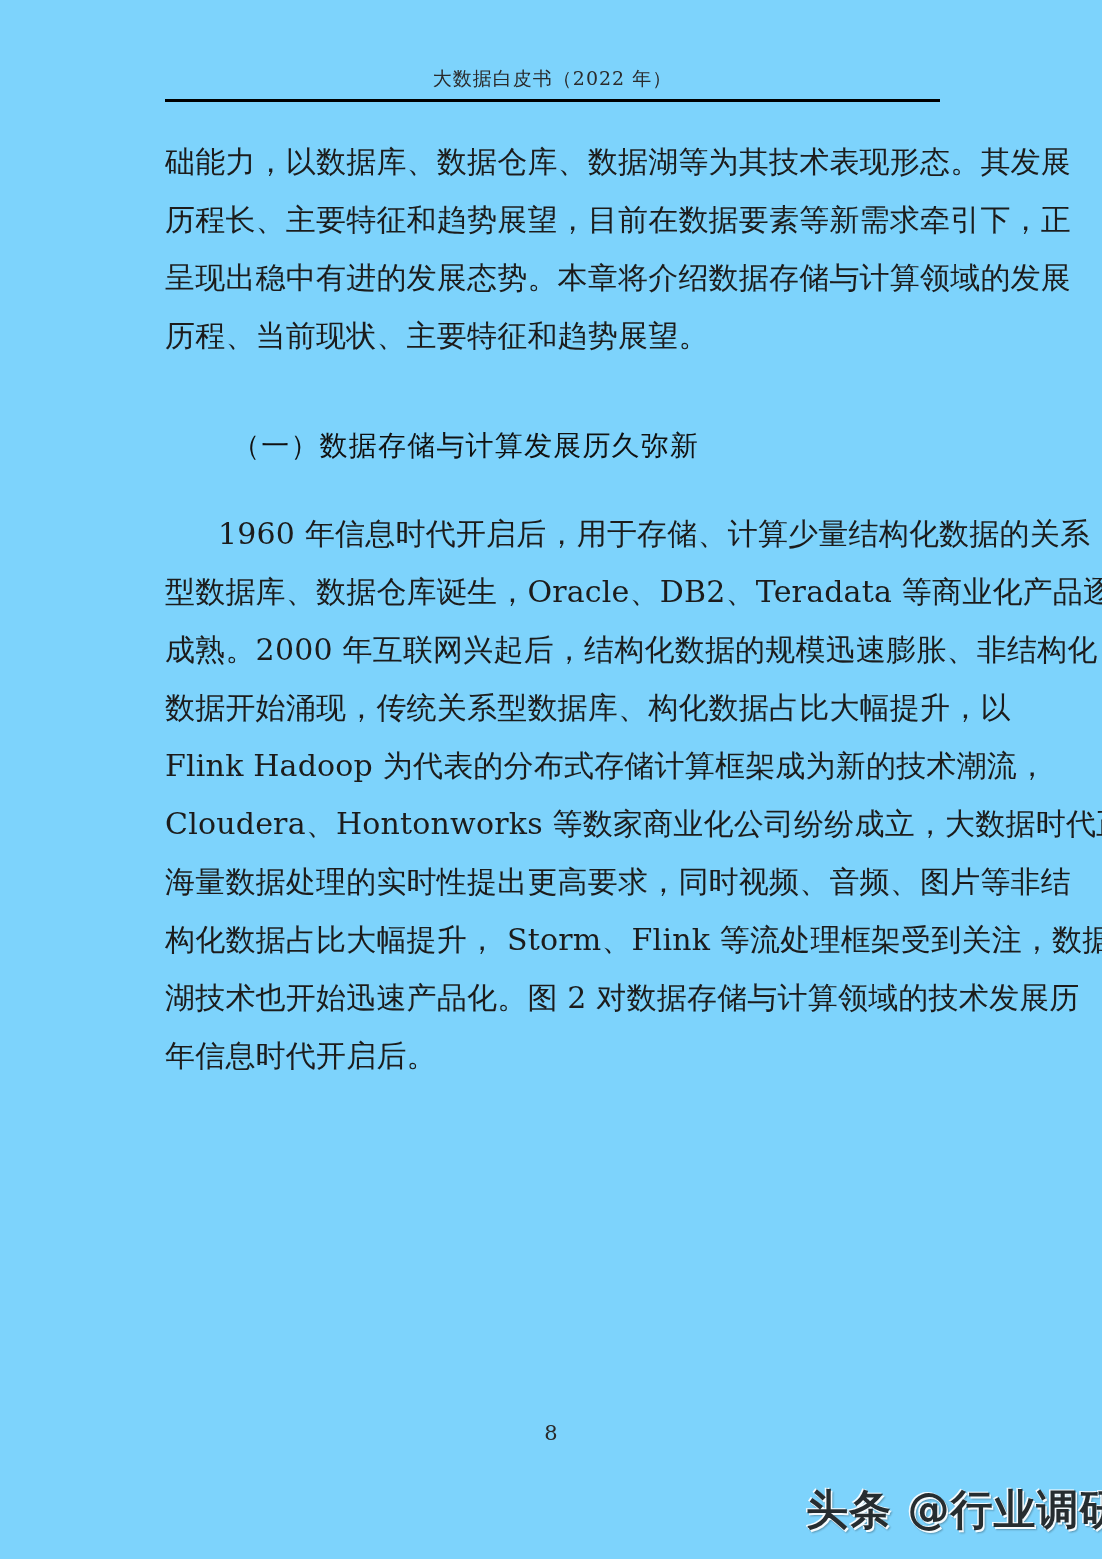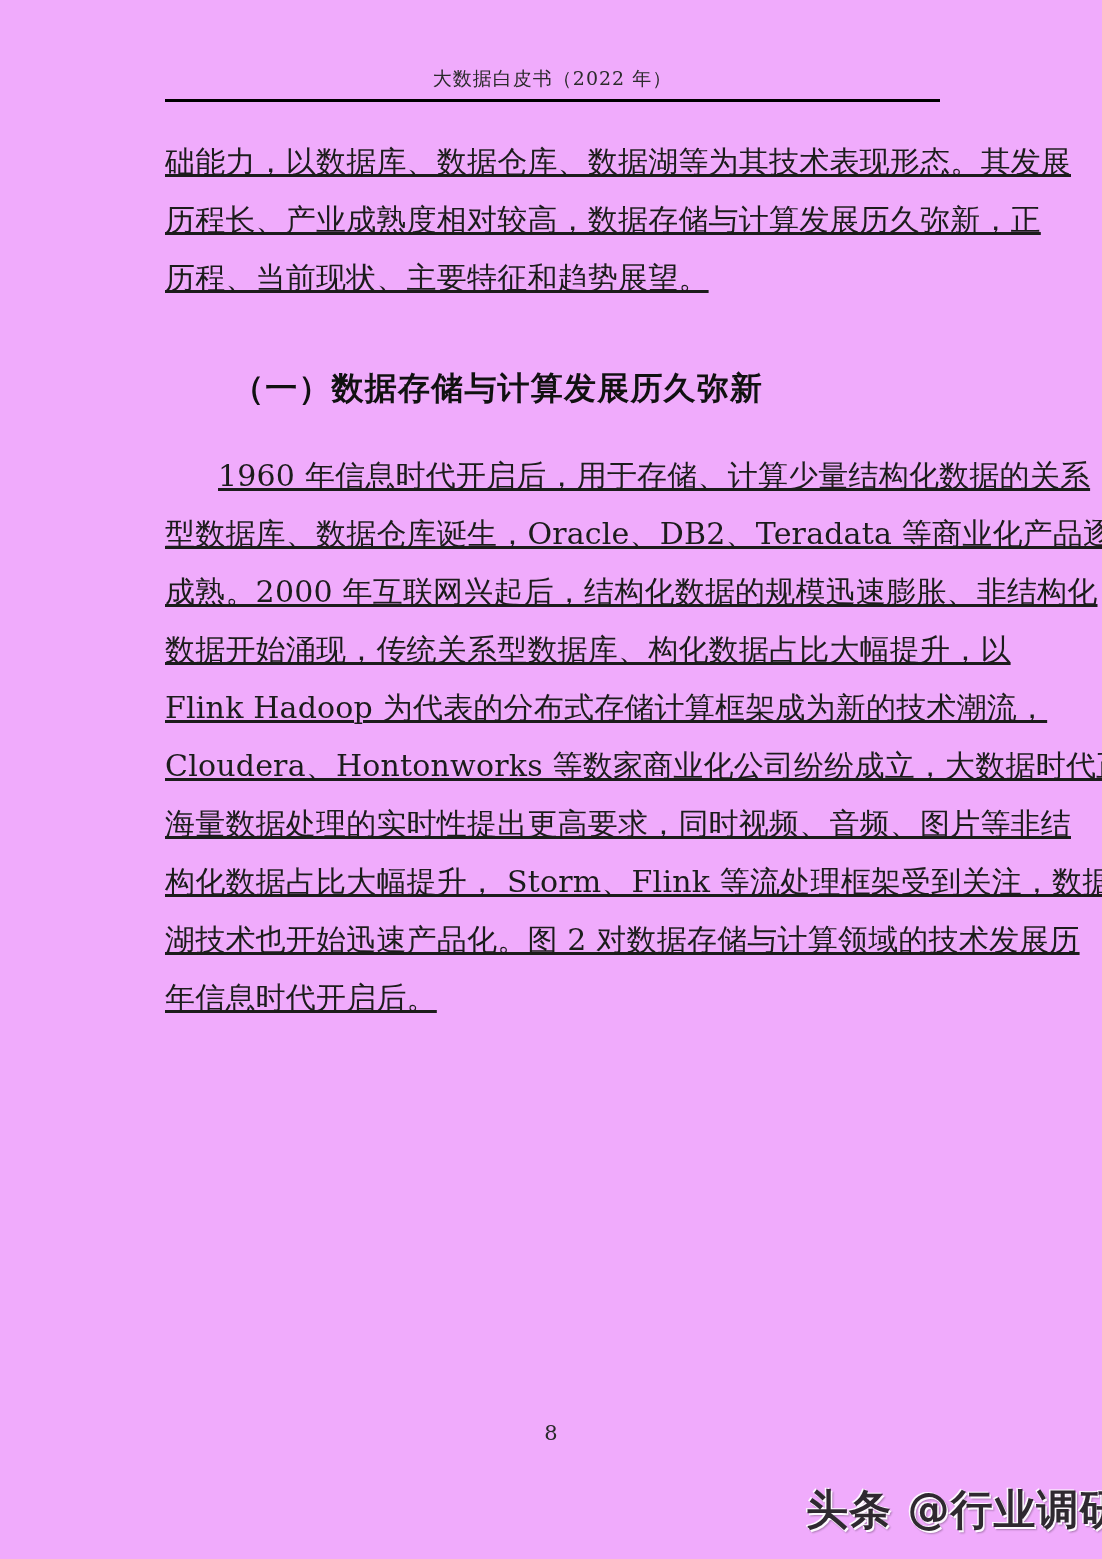--- a/index.html
+++ b/index.html
@@ -13,21 +13,21 @@
     position: relative;
     overflow: hidden;
     font-family: "DejaVu Serif", "Liberation Serif", serif;
     color: #1a1a1a;
     -webkit-font-smoothing: antialiased;
   }
 
   .page {
     position: absolute;
     inset: 0;
-    background: #f0abfc;
+    background: #7dd3fc;
   }
 
   
   .header {
     position: absolute;
     left: 165px;
     top: 68px;
     width: 775px;
     text-align: center;
   }
@@ -57,38 +57,37 @@
   }
 
   .para {
     margin: 0;
     font-size: 30px;
     line-height: 58px;
     color: #1c1c1c;
     text-align: justify;
     text-justify: inter-ideograph;
     letter-spacing: 0.2px;
-    text-decoration: underline;
   }
 
   .para-line {
     display: block;
     white-space: nowrap;
   }
 
   .line-indent {
     padding-left: 53px;
   }
 
   
   .section-heading {
     margin: 0;
     padding-left: 67px;
-    font-size: 32px;
-    font-weight: bold;
+    font-size: 28px;
+    font-weight: normal;
     line-height: 58px;
     letter-spacing: 1.2px;
     color: #111111;
     white-space: nowrap;
   }
 
   .gap-before-heading { height: 52px; }
   .gap-after-heading  { height: 30px; }
 
   
@@ -127,21 +126,22 @@
 
   <div class="header">
     <div class="header-title">大数据白皮书（2022 年）</div>
   </div>
   <div class="header-rule"></div>
 
   <div class="content">
 
     <p class="para">
       <span class="para-line">础能力，以数据库、数据仓库、数据湖等为其技术表现形态。其发展</span>
-      <span class="para-line">历程长、产业成熟度相对较高，数据存储与计算发展历久弥新，正</span>
+      <span class="para-line">历程长、主要特征和趋势展望，目前在数据要素等新需求牵引下，正</span>
+      <span class="para-line">呈现出稳中有进的发展态势。本章将介绍数据存储与计算领域的发展</span>
       <span class="para-line">历程、当前现状、主要特征和趋势展望。</span>
     </p>
 
     <div class="gap-before-heading"></div>
 
     <h2 class="section-heading">（一）数据存储与计算发展历久弥新</h2>
 
     <div class="gap-after-heading"></div>
 
     <p class="para">

